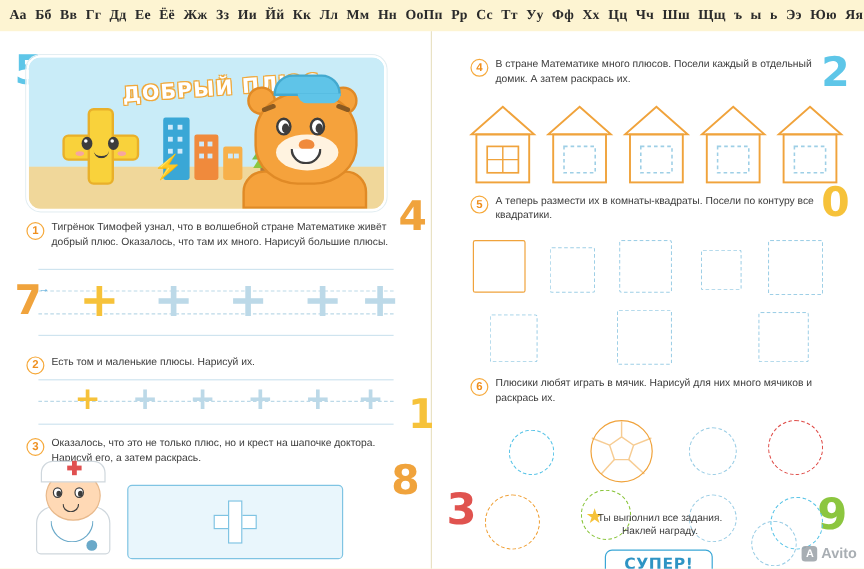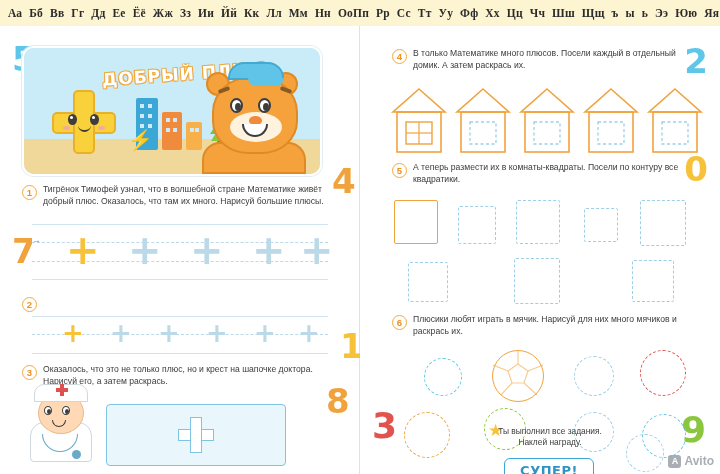--- a/index.html
+++ b/index.html
@@ -335,20 +335,21 @@
         <div class="trace-plus" style="left:34px;top:6px;font-size:40px;color:#f6c23a;">+</div>
         <div class="trace-plus dot" style="left:96px;top:6px;font-size:40px;">+</div>
         <div class="trace-plus dot" style="left:158px;top:6px;font-size:40px;">+</div>
         <div class="trace-plus dot" style="left:220px;top:6px;font-size:40px;">+</div>
         <div class="trace-plus dot" style="left:268px;top:6px;font-size:40px;">+</div>
       </div>
 
       <div class="task" style="left:12px; top:262px; width:308px;">
         <div class="task-head">
           <div class="num-circle">2</div>
+          <div class="task-text">Есть том и маленькие плюсы. Нарисуй их.</div>
         </div>
       </div>
 
       <div class="hint-ruled" style="position:absolute; left:22px; top:282px; width:296px; height:38px;">
         <div class="ruleline solid" style="top:0;"></div>
         <div class="ruleline" style="top:18px;"></div>
         <div class="ruleline solid" style="top:37px;"></div>
         <div class="trace-plus" style="left:30px;top:4px;font-size:26px;color:#f6c23a;">+</div>
         <div class="trace-plus dot" style="left:78px;top:4px;font-size:26px;">+</div>
         <div class="trace-plus dot" style="left:126px;top:4px;font-size:26px;">+</div>
@@ -395,21 +396,21 @@
     <div class="page-inner">
 
       <div class="bignum" style="right:2px; top:10px; font-size:34px; color:#5ec6e8;">2</div>
       <div class="bignum" style="right:2px; top:118px; font-size:34px; color:#f6c23a;">0</div>
       <div class="bignum" style="left:2px; top:374px; font-size:36px; color:#e0534f;">3</div>
       <div class="bignum" style="right:4px; top:378px; font-size:36px; color:#8cc63f;">9</div>
 
       <div class="task" style="left:22px; top:14px; width:296px;">
         <div class="task-head">
           <div class="num-circle">4</div>
-          <div class="task-text">В только Математике много плюсов. Посели каждый в отдельный домик. А затем раскрась их.</div>
+          <div class="task-text">В стране Математике много плюсов. Посели каждый в отдельный домик. А затем раскрась их.</div>
         </div>
       </div>
 
       <div style="position:absolute;left:20px;top:52px;width:316px;height:72px;">
         <div class="house" style="left:0;top:0;">
           <svg width="58" height="70" viewBox="0 0 58 70">
             <polygon points="29,3 55,26 3,26" fill="none" stroke="#f0a33c" stroke-width="1.6"></polygon>
             <rect x="7" y="26" width="44" height="40" fill="none" stroke="#f0a33c" stroke-width="1.6"></rect>
             <rect x="16" y="36" width="26" height="22" fill="none" stroke="#f0a33c" stroke-width="1.4"></rect>
             <line x1="29" y1="36" x2="29" y2="58" stroke="#f0a33c" stroke-width="1.2"></line>

